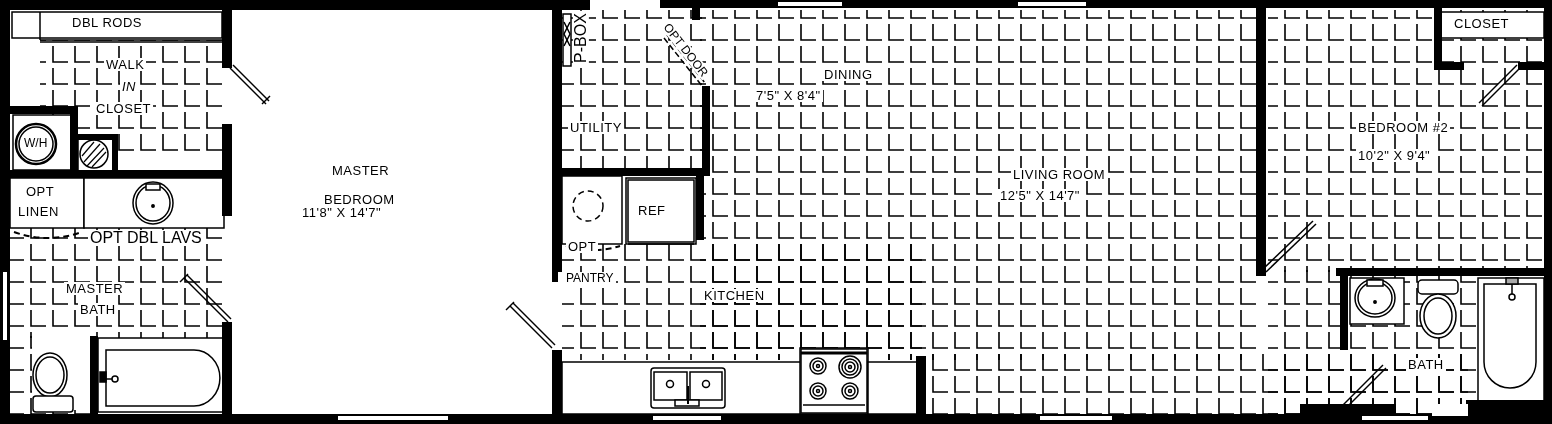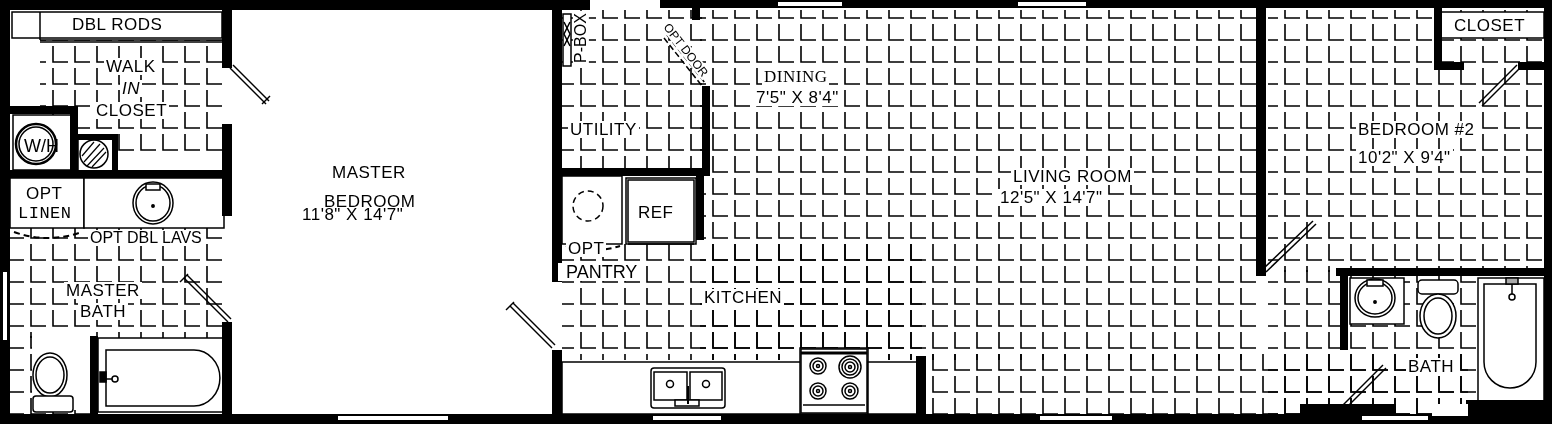--- a/index.html
+++ b/index.html
@@ -1,22 +1,22 @@
 <!DOCTYPE html>
 <html><head>
 <meta charset="utf-8">
 <style>
   html, body { margin: 0; padding: 0; background: #ffffff; }
   body { width: 1552px; height: 424px; overflow: hidden; position: relative; font-family: "Liberation Sans", "DejaVu Sans", sans-serif; }
   #plan { position: absolute; left: 0; top: 0; width: 1552px; height: 424px; }
   .lbl { position: absolute; font-family: "Liberation Sans", "DejaVu Sans", sans-serif; color: #000; white-space: nowrap; line-height: 1; text-align: center; background: #fff; padding: 0 2px; }
   .lbl.nobg { background: transparent; }
-  .s16 { font-size: 17px; letter-spacing: 0.5px; }
+  .s16 { font-size: 13px; letter-spacing: 0.5px; }
   .s15 { font-size: 16px; }
-  .s14 { font-size: 18px; }
+  .s14 { font-size: 12px; }
   .s12 { font-size: 12px; }
 </style>
 </head>
 <body>
 
 <svg id="plan" viewBox="0 0 1552 424" xmlns="http://www.w3.org/2000/svg">
   <defs>
     <pattern id="tile" x="4" y="0" width="22" height="22" patternUnits="userSpaceOnUse">
       <path d="M5 2 V18 H20" fill="none" stroke="#000" stroke-width="1.6"></path>
     </pattern>
@@ -226,34 +226,34 @@
     <line x1="1268" y1="40" x2="1544" y2="40" stroke="none"></line>
   </g>
 </svg>
 
 <div class="lbl s16" style="left:70px;top:16px;">DBL RODS</div>
 <div class="lbl s16" style="left:104px;top:58px;">WALK</div>
 <div class="lbl s16" style="left:120px;top:80px;font-style:italic;">IN</div>
 <div class="lbl s16" style="left:94px;top:102px;">CLOSET</div>
 <div class="lbl s14 nobg" style="left:22px;top:137px;">W/H</div>
 <div class="lbl s16 nobg" style="left:24px;top:185px;">OPT</div>
-<div class="lbl s16 nobg" style="left:16px;top:205px;font-family:Liberation Mono, monospace;">LINEN</div>
+<div class="lbl s16 nobg" style="left:16px;top:205px;">LINEN</div>
 <div class="lbl s15" style="left:88px;top:230px;">OPT DBL LAVS</div>
 <div class="lbl s16" style="left:64px;top:282px;">MASTER</div>
 <div class="lbl s16" style="left:78px;top:303px;">BATH</div>
 <div class="lbl s16 nobg" style="left:330px;top:164px;">MASTER</div>
 <div class="lbl s16 nobg" style="left:322px;top:193px;">BEDROOM</div>
 <div class="lbl s16 nobg" style="left:300px;top:206px;">11'8" X 14'7"</div>
 <div class="lbl s15" style="left:554px;top:30px;transform:rotate(-90deg);">P-BOX</div>
 <div class="lbl s12" style="left:652px;top:44px;transform:rotate(52deg);">OPT DOOR</div>
 <div class="lbl s16" style="left:568px;top:121px;">UTILITY</div>
 <div class="lbl s16 nobg" style="left:636px;top:204px;">REF</div>
 <div class="lbl s16" style="left:566px;top:240px;">OPT</div>
-<div class="lbl s14" style="left:558px;top:263px;padding-left:8px;">PANTRY</div>
+<div class="lbl s14" style="left:558px;top:272px;padding-left:8px;">PANTRY</div>
 <div class="lbl s16" style="left:656px;top:289px;margin-left:46px;">KITCHEN</div>
-<div class="lbl s16" style="left:762px;top:68px;font-family:Liberation Serif, serif;">DINING</div>
+<div class="lbl s16" style="left:822px;top:68px;">DINING</div>
 <div class="lbl s16" style="left:754px;top:89px;">7'5" X 8'4"</div>
 <div class="lbl s16" style="left:1002px;top:168px;margin-left:9px;">LIVING ROOM</div>
 <div class="lbl s16" style="left:998px;top:189px;">12'5" X 14'7"</div>
 <div class="lbl s16" style="left:1356px;top:121px;">BEDROOM #2</div>
 <div class="lbl s16" style="left:1356px;top:149px;">10'2" X 9'4"</div>
 <div class="lbl s16 nobg" style="left:1452px;top:17px;">CLOSET</div>
 <div class="lbl s16" style="left:1406px;top:358px;">BATH</div>
 
 </body></html>

